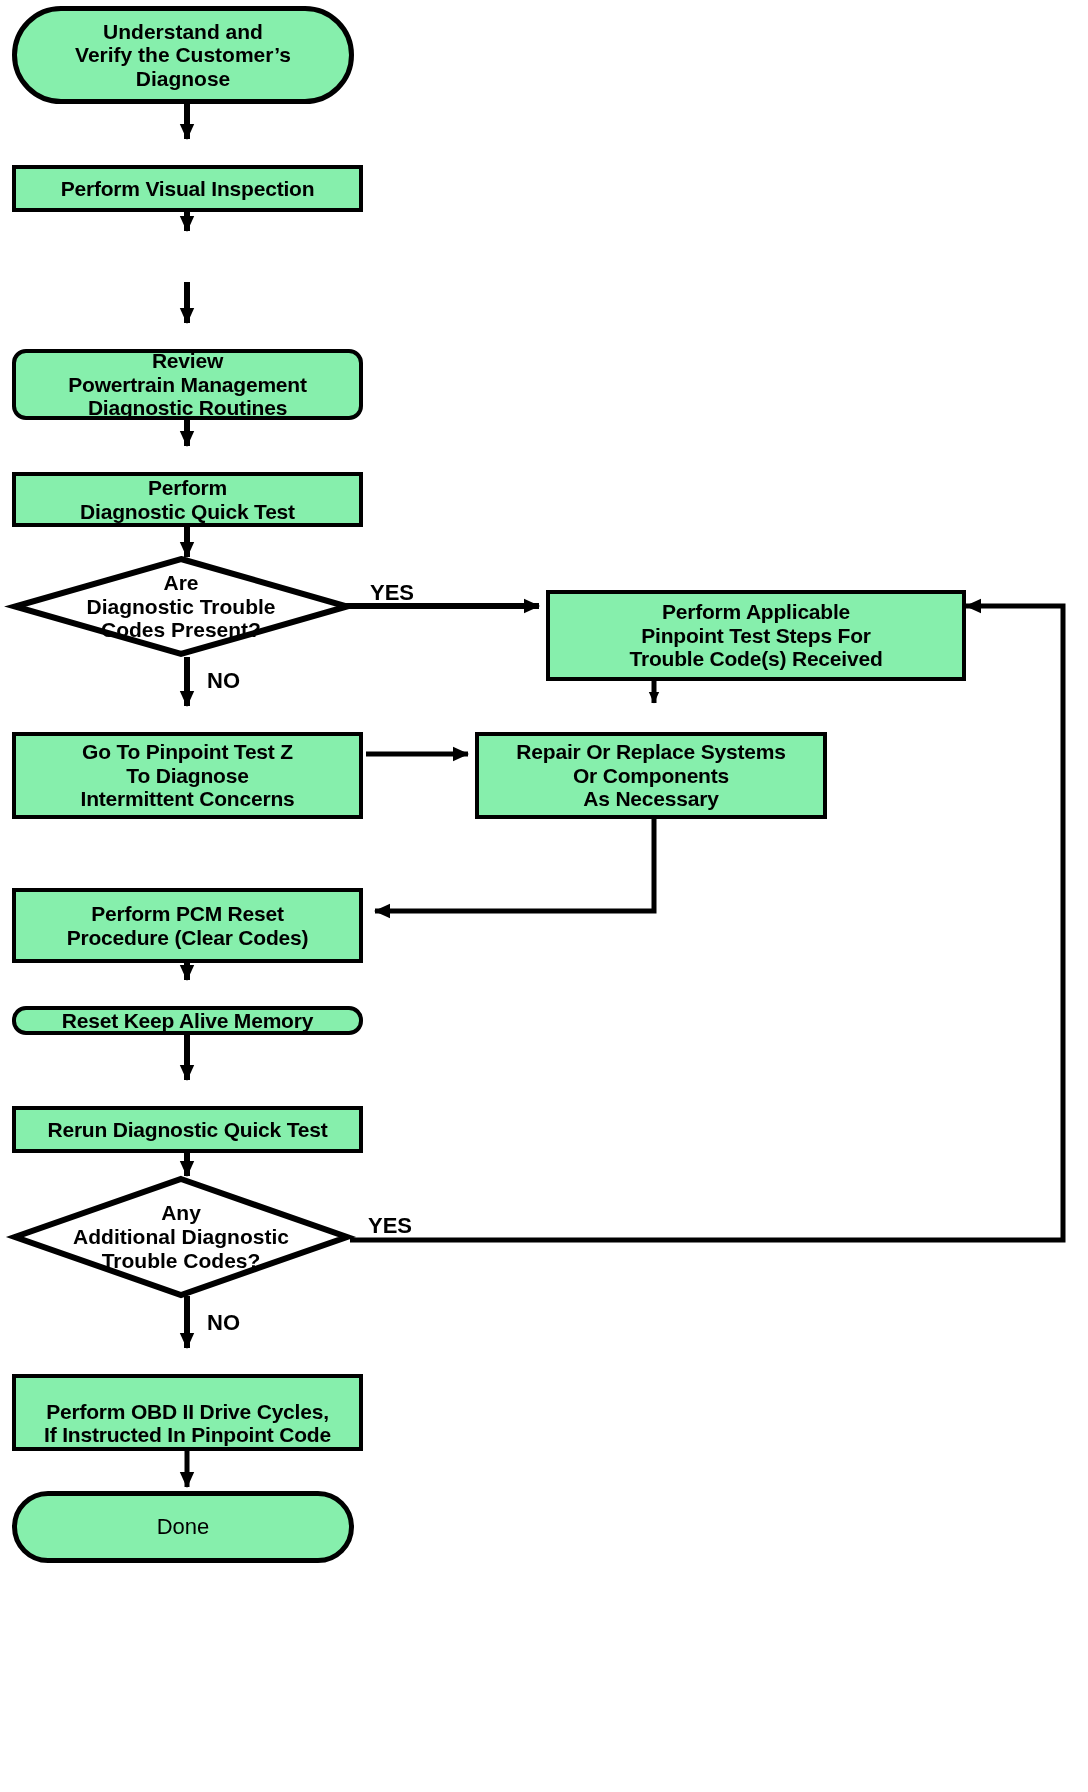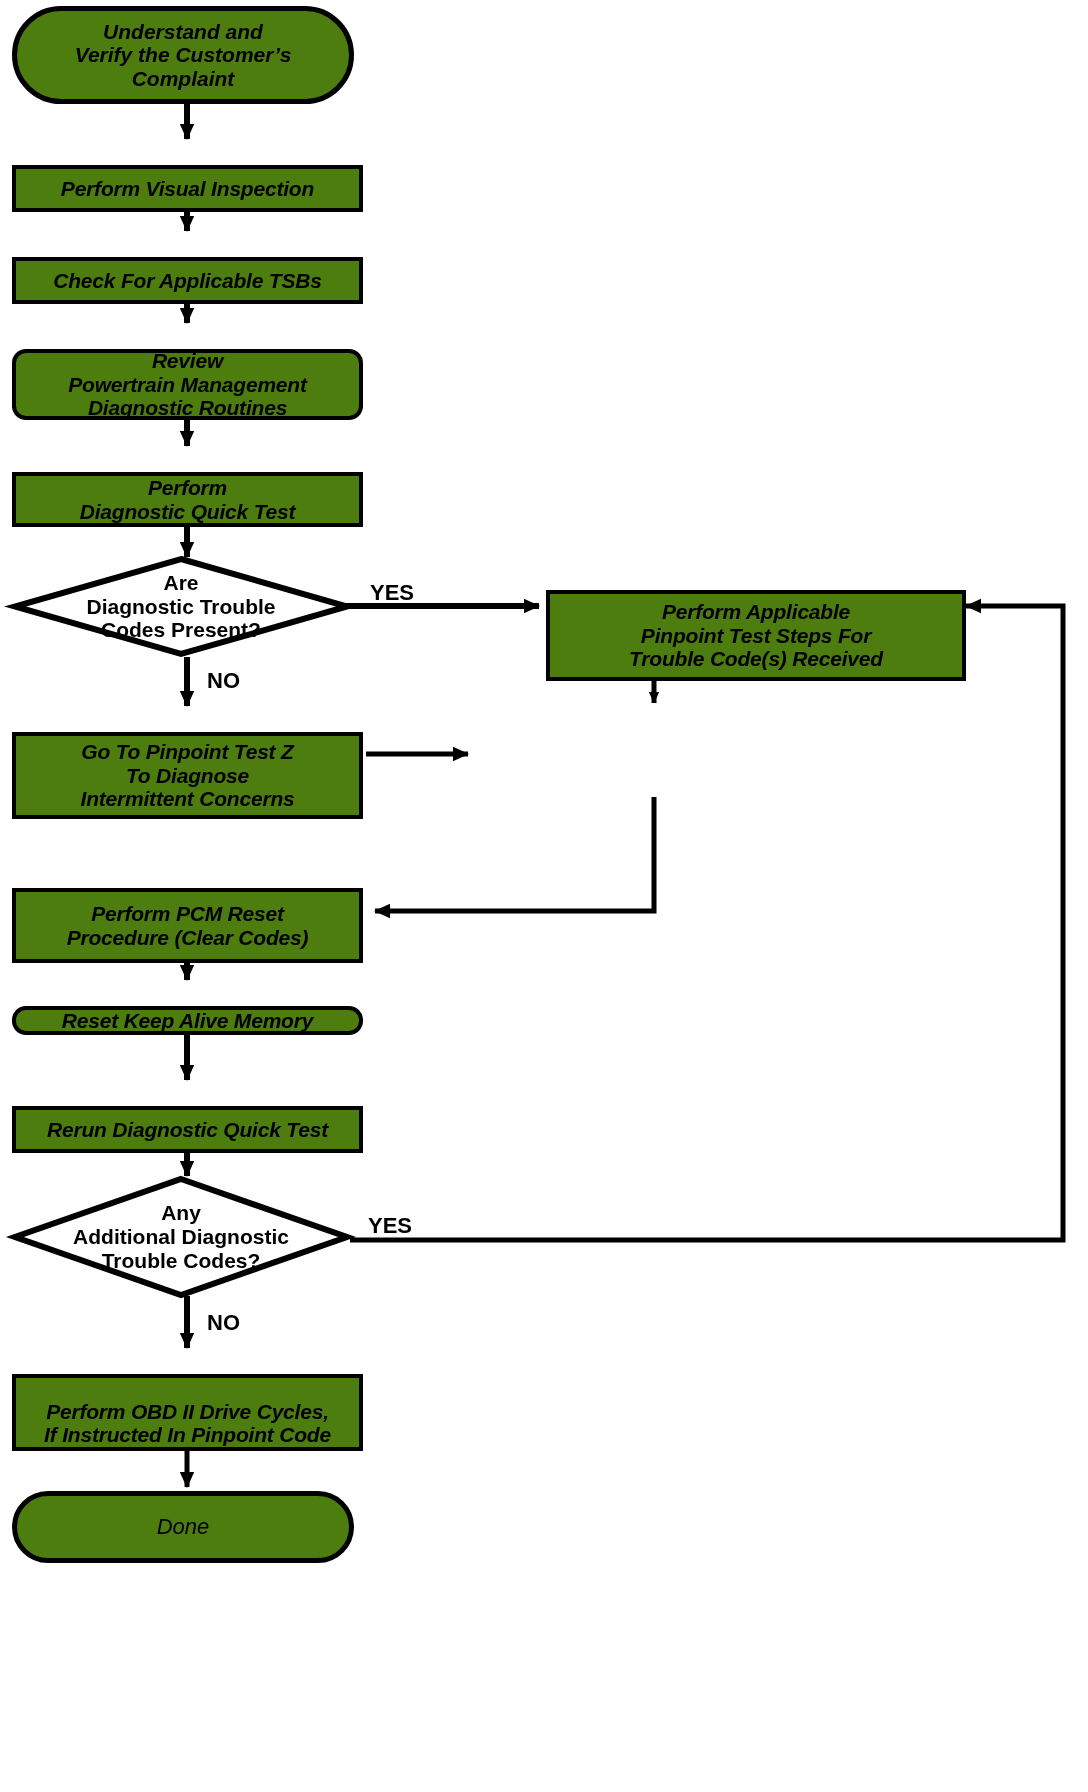--- a/index.html
+++ b/index.html
@@ -18,22 +18,21 @@
   .node {
     position: absolute;
     box-sizing: border-box;
     display: flex;
     align-items: center;
     justify-content: center;
     text-align: center;
     color: #000000;
     font-weight: bold;
     line-height: 1.12;
-    background: #4d7c0f;
-    font-style: italic;
+    background: #86efac;
   }
   .proc {
     border: 4px solid #000000;
     font-size: 21px;
     letter-spacing: -0.2px;
     margin-top: 22px;
   }
   .term {
     border: 5px solid #000000;
     border-radius: 999px;
@@ -132,35 +131,30 @@
       <path d="M187,1296 L187,1348" stroke-width="6" marker-end="url(#ahL)"></path>
 
       <path d="M187,1429 L187,1487" stroke-width="5" marker-end="url(#ahL)"></path>
     </g>
   </svg>
 
   <div class="node term" style="left:12px; top:6px; width:342px; height:98px;">
     <div>
       <span class="lbl-line">Understand and</span>
       <span class="lbl-line">Verify the Customer’s</span>
-      <span class="lbl-line">Complaint</span>
+      <span class="lbl-line">Diagnose</span>
     </div>
   </div>
 
   <div class="node proc" style="left:12px; top:143px; width:351px; height:47px;">
     <div>
       <span class="lbl-line">Perform Visual Inspection</span>
     </div>
   </div>
 
-  <div class="node proc" style="left:12px; top:235px; width:351px; height:47px;">
-    <div>
-      <span class="lbl-line">Check For Applicable TSBs</span>
-    </div>
-  </div>
 
   <div class="node proc" style="left:12px; top:327px; width:351px; height:71px;border-radius:14px;">
     <div>
       <span class="lbl-line">Review</span>
       <span class="lbl-line">Powertrain Management</span>
       <span class="lbl-line">Diagnostic Routines</span>
     </div>
   </div>
 
   <div class="node proc" style="left:12px; top:450px; width:351px; height:55px;">
@@ -196,20 +190,27 @@
   </div>
 
   <div class="node proc" style="left:12px; top:710px; width:351px; height:87px;">
     <div>
       <span class="lbl-line">Go To Pinpoint Test Z</span>
       <span class="lbl-line">To Diagnose</span>
       <span class="lbl-line">Intermittent  Concerns</span>
     </div>
   </div>
 
+  <div class="node proc" style="left:475px; top:710px; width:352px; height:87px;">
+    <div>
+      <span class="lbl-line">Repair Or Replace Systems</span>
+      <span class="lbl-line">Or Components</span>
+      <span class="lbl-line">As Necessary</span>
+    </div>
+  </div>
 
   <div class="node proc" style="left:12px; top:866px; width:351px; height:75px;">
     <div>
       <span class="lbl-line">Perform PCM Reset</span>
       <span class="lbl-line">Procedure (Clear Codes)</span>
     </div>
   </div>
 
   <div class="node proc" style="left:12px; top:984px; width:351px; height:29px;border-radius:14px;">
     <div>

